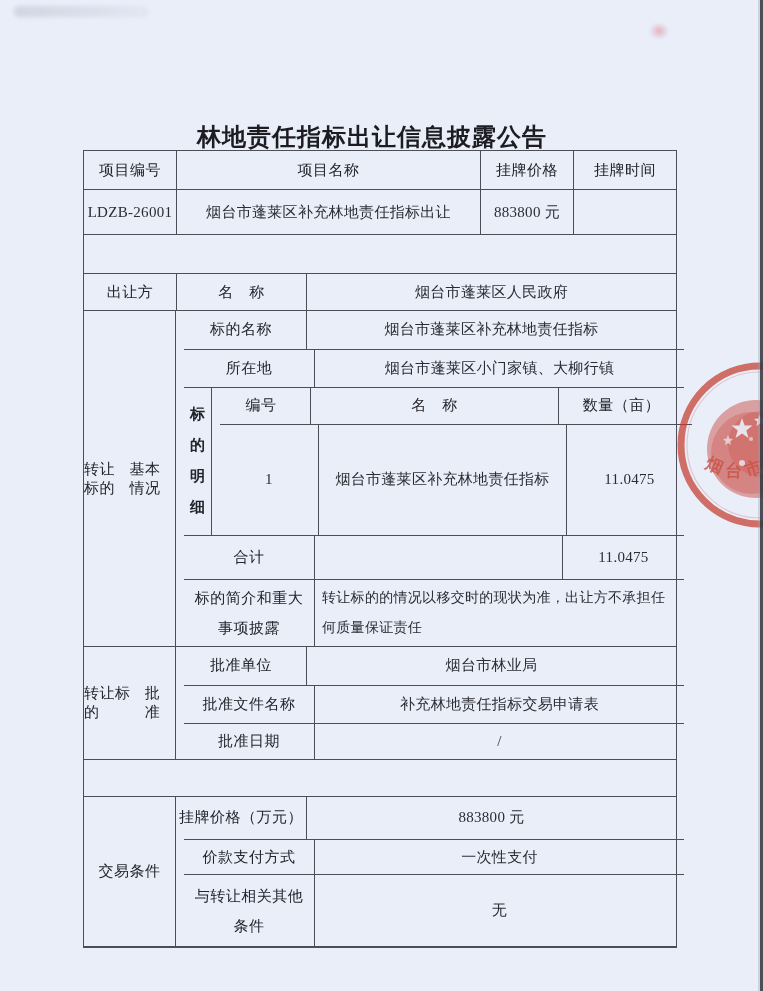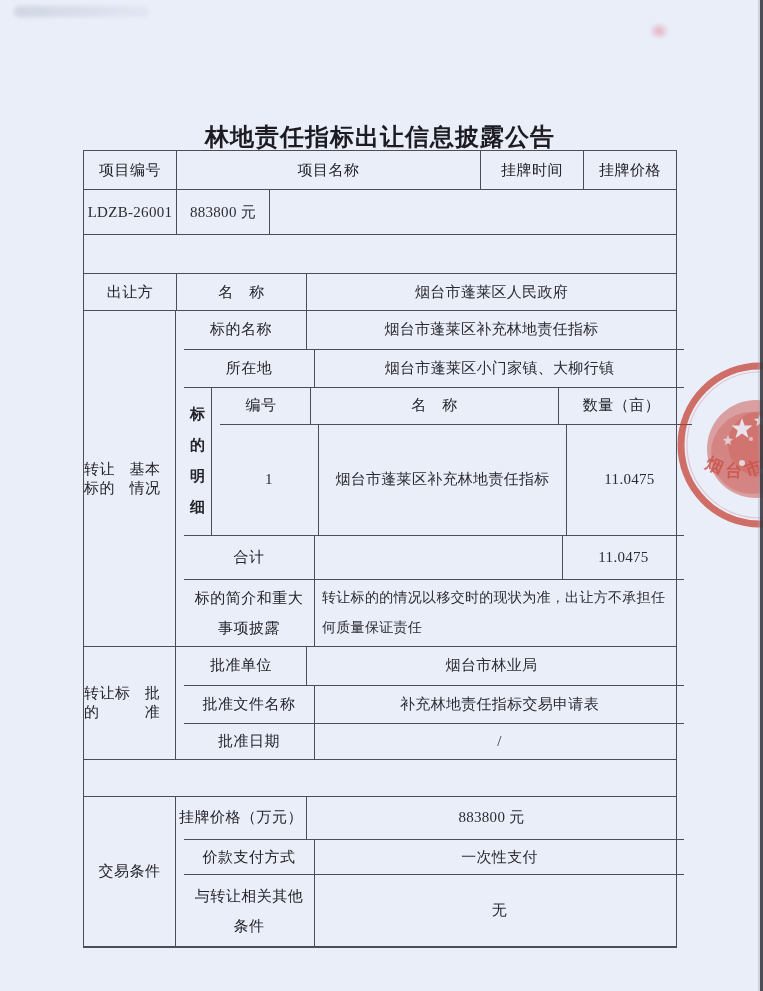--- a/index.html
+++ b/index.html
@@ -10,21 +10,21 @@
   html,body{width:763px;height:991px;}
   body{
     position:relative;
     width:763px;height:991px;
     background:#e9eef9;
     overflow:hidden;
     font-family:"Liberation Serif","DejaVu Serif",serif;
     color:var(--ink);
   }
   .title{
-    position:absolute;left:84px;top:121px;width:592px;
+    position:absolute;left:76px;top:121px;width:592px;
     text-align:center;font-size:24px;font-weight:bold;letter-spacing:1px;color:#1c1c22;
   }
   .tbl{
     position:absolute;left:83px;top:150px;width:594px;
     border:1px solid var(--line);border-bottom-width:2px;
     background:transparent;
   }
   .band{display:flex;width:100%;}
   .band + .band{border-top:1px solid var(--line);}
   .c{display:flex;align-items:center;justify-content:center;text-align:center;min-width:0;}
@@ -58,26 +58,27 @@
 
 <div>
 
   <div class="title">林地责任指标出让信息披露公告</div>
 
   <div class="tbl">
 
     <div class="band" style="height:38px">
       <div class="c lb" style="width:92px">项目编号</div>
       <div class="c lb" style="width:304px">项目名称</div>
+      <div class="c lb" style="width:93px">挂牌价格</div>
       <div class="c lb grow">挂牌时间</div>
-      <div class="c lb" style="width:93px">挂牌价格</div>
     </div>
 
     <div class="band" style="height:45px">
       <div class="c vl" style="width:92px">LDZB-26001</div>
+      <div class="c vl" style="width:304px">烟台市蓬莱区补充林地责任指标出让</div>
       <div class="c vl" style="width:93px">883800 元</div>
       <div class="c vl grow"></div>
     </div>
 
     <div class="band" style="height:39px">
       <div class="c grow"></div>
     </div>
 
     <div class="band" style="height:37px">
       <div class="c lb" style="width:92px">出让方</div>

